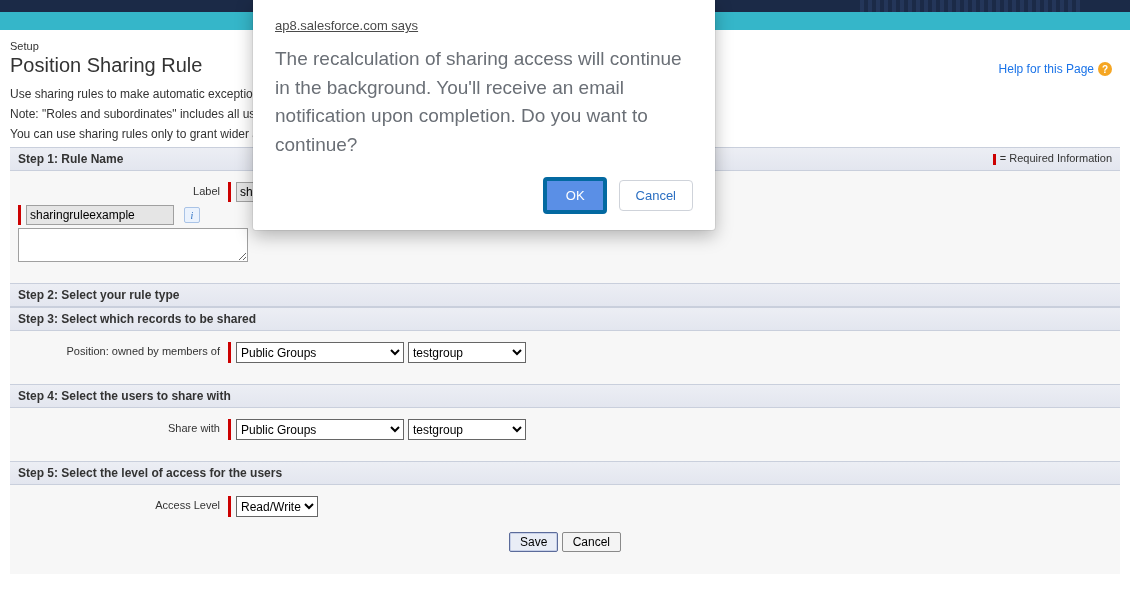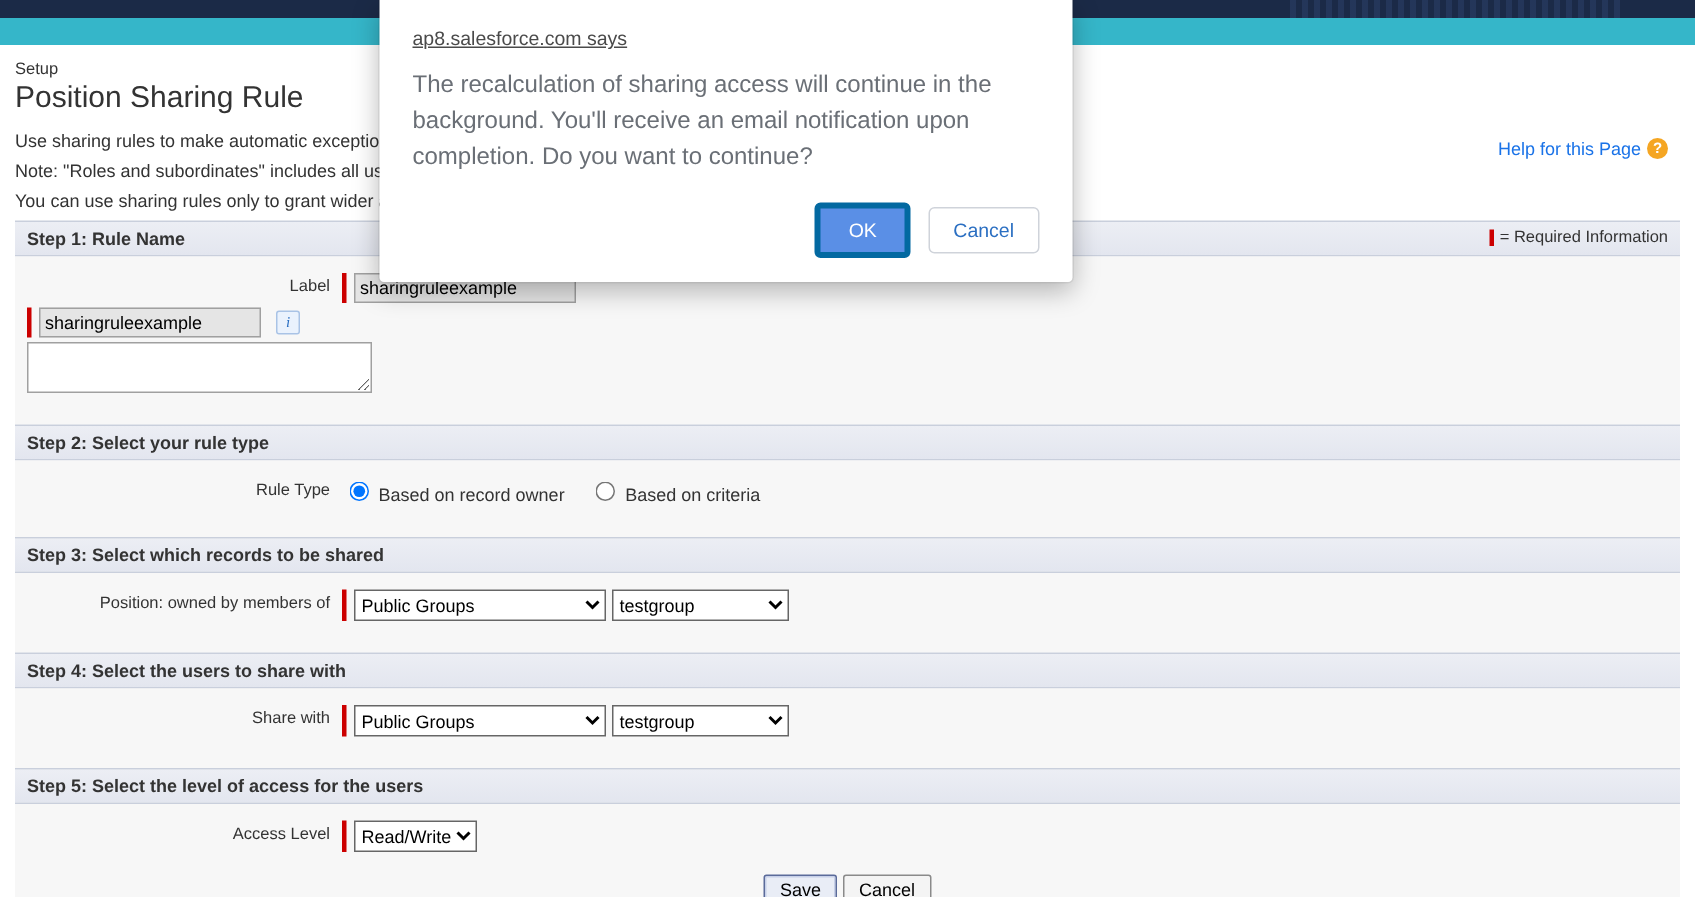--- a/index.html
+++ b/index.html
@@ -73,30 +73,30 @@
 
   
   .dialog{
     position:absolute; left:253px; top:0; width:462px;
     background:#fff; border-radius:0 0 3px 3px;
     box-shadow:0 6px 18px rgba(0,0,0,.28), 0 0 0 1px rgba(0,0,0,.06);
     padding:18px 22px 16px 22px;
     z-index:50;
   }
   .dialog-origin{ font-size:13px; color:#4a4a4a; margin-bottom:12px;text-decoration:underline;}
-  .dialog-msg{ font-size:16px; color:#6a6f76; line-height:1.5; }
+  .dialog-msg{ font-size:19px; color:#6a6f76; line-height:1.5; }
   .dialog-actions{ text-align:right; margin-top:18px;}
   .dlg-btn{
     display:inline-block; min-width:64px; text-align:center;
     padding:7px 16px; font-size:13px; border-radius:4px; cursor:pointer; margin-left:8px;
   }
   .dlg-ok{ background:#5a8fe6; color:#fff; border:4px solid #0369a1;}
   .dlg-cancel{ background:#fff; color:#2b6fc2; border:1px solid #cfd3da;}
   
-  a{ color:#1a73e8; text-decoration:none;margin-top:30px;}
+  a{ color:#1a73e8; text-decoration:none;}
 </style>
 </head>
 <body>
 
 <div class="topbar"></div>
 <div class="tealbar"></div>
 
 <div class="content">
 
   <div class="setup-small">Setup</div>
@@ -136,35 +136,20 @@
     </div>
     <div class="form-row">
       <div class="form-field">
         <textarea style=""></textarea>
       </div>
     </div>
   </div>
 
   <div class="section-header">
     <span>Step 2: Select your rule type</span>
-  </div>
-  <div class="section-body">
-    <div class="form-row">
-      <div class="form-label">Rule Type</div>
-      <div class="form-field radio-group">
-        <label>
-          <input type="radio" name="rt" checked="" style="">
-          <span>Based on record owner</span>
-        </label>
-        <label>
-          <input type="radio" name="rt" style="">
-          <span>Based on criteria</span>
-        </label>
-      </div>
-    </div>
   </div>
 
   <div class="section-header">
     <span>Step 3: Select which records to be shared</span>
   </div>
   <div class="section-body">
     <div class="form-row">
       <div class="form-label">Position: owned by members of</div>
       <div class="form-field">
         <span class="req-bar"></span>

